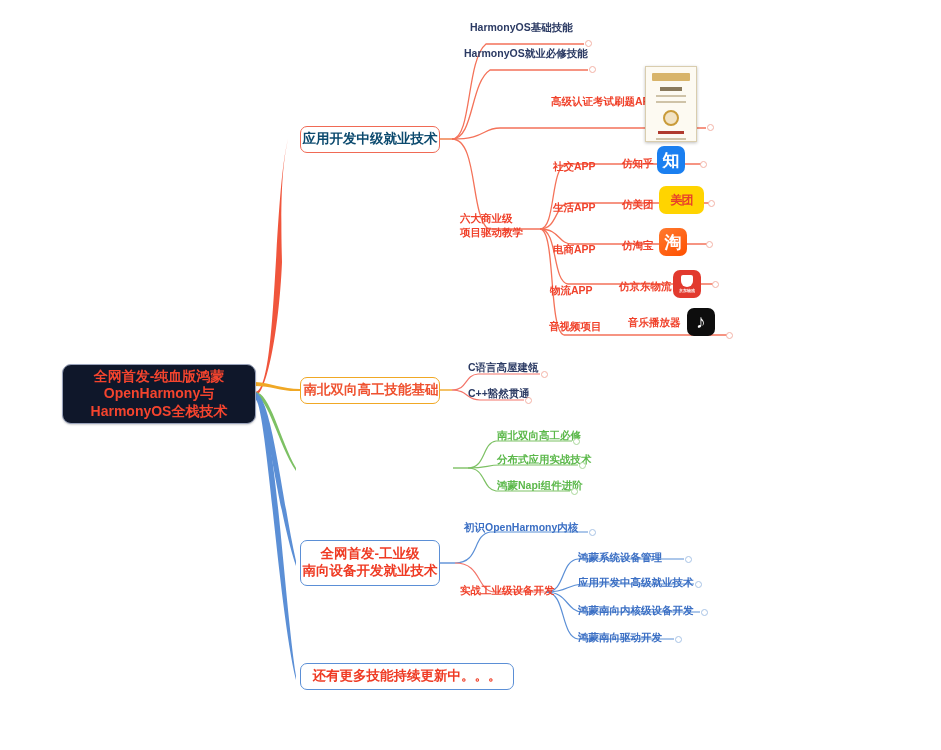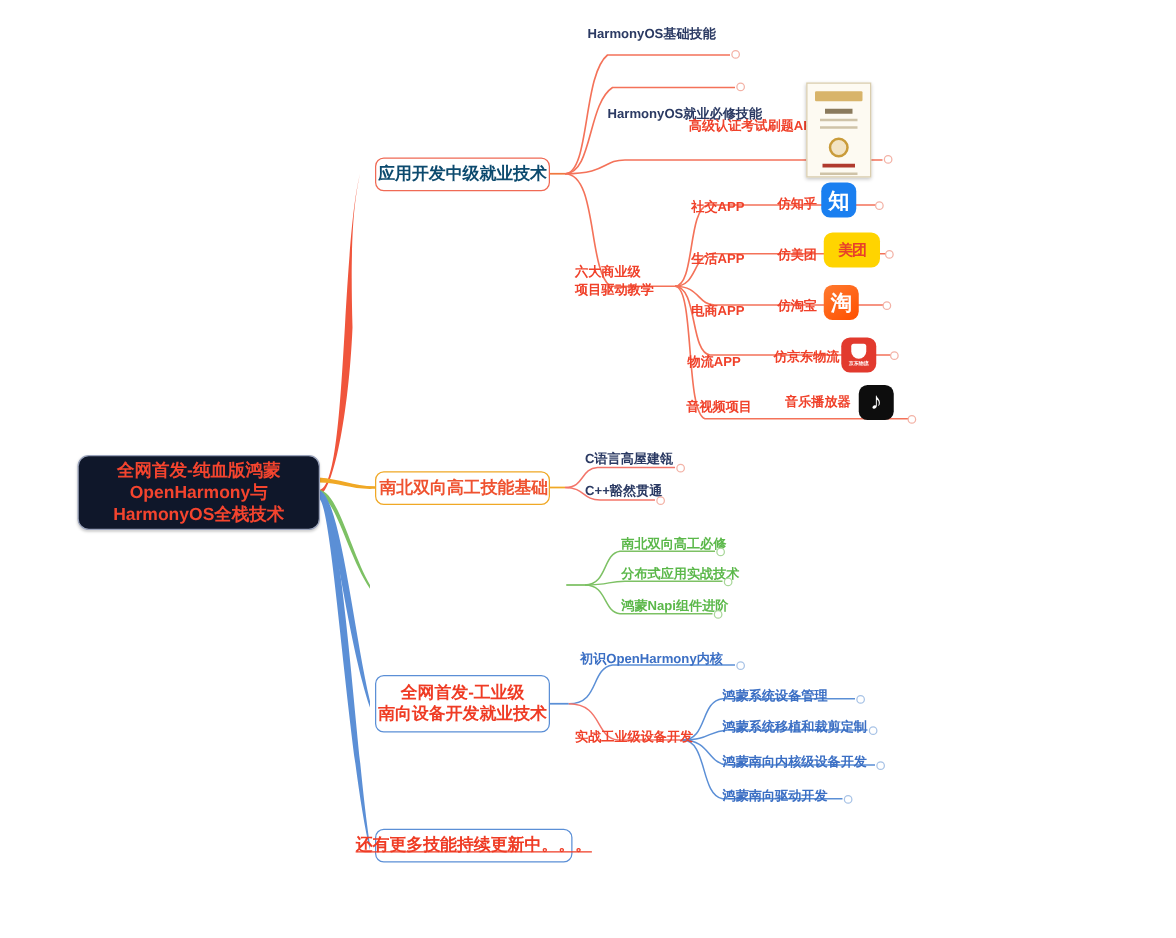--- a/index.html
+++ b/index.html
@@ -105,26 +105,26 @@
 HarmonyOS全栈技术</div>
 
   <div class="node l1 red" style="left:300px;top:126px;width:140px;height:27px;">应用开发中级就业技术</div>
 
   <div class="node l1 orange" style="left:300px;top:377px;width:140px;height:27px;padding-left:12px;">南北双向高工技能基础</div>
 
 
   <div class="node l1 blue" style="left:300px;top:540px;width:140px;height:46px;">全网首发-工业级
 南向设备开发就业技术</div>
 
-  <div class="node l1 blue" style="left:300px;top:663px;width:158px;height:27px;text-decoration:underline;">还有更多技能持续更新中。。。</div>
+  <div class="node l1 blue" style="left:300px;top:663px;width:214px;height:27px;">还有更多技能持续更新中。。。</div>
 
   <div class="leaf navy" style="left:470px;top:21px;">HarmonyOS基础技能</div>
   <div class="dot" style="left:585px;top:40px;"></div>
 
-  <div class="leaf navy" style="left:486px;top:47px;margin-top:38px;">HarmonyOS就业必修技能</div>
+  <div class="leaf navy" style="left:464px;top:47px;">HarmonyOS就业必修技能</div>
   <div class="dot" style="left:589px;top:66px;"></div>
 
   <div class="leaf red" style="left:551px;top:95px;">高级认证考试刷题APP</div>
   <div class="cert" style="left:645px;top:66px;width:50px;height:74px;">
     <div class="band"></div>
       <div class="ttl"></div>
     <div class="ln"></div>
       <div class="ln"></div>
     <div class="seal"></div>
       <div class="blk"></div>
@@ -179,21 +179,21 @@
   <div class="dot g" style="left:571px;top:488px;"></div>
 
   <div class="leaf blue" style="left:464px;top:521px;">初识OpenHarmony内核</div>
   <div class="dot b" style="left:589px;top:529px;"></div>
 
   <div class="leaf redsm" style="left:460px;top:584px;">实战工业级设备开发</div>
 
   <div class="leaf blue" style="left:578px;top:551px;">鸿蒙系统设备管理</div>
   <div class="dot b" style="left:685px;top:556px;"></div>
 
-  <div class="leaf blue" style="left:578px;top:576px;">鸿蒙系统移植和裁剪定制</div>
+  <div class="leaf blue" style="left:578px;top:576px;">应用开发中高级就业技术</div>
   <div class="dot b" style="left:695px;top:581px;"></div>
 
   <div class="leaf blue" style="left:578px;top:604px;">鸿蒙南向内核级设备开发</div>
   <div class="dot b" style="left:701px;top:609px;"></div>
 
   <div class="leaf blue" style="left:578px;top:631px;">鸿蒙南向驱动开发</div>
   <div class="dot b" style="left:675px;top:636px;"></div>
 
 </div>
 

